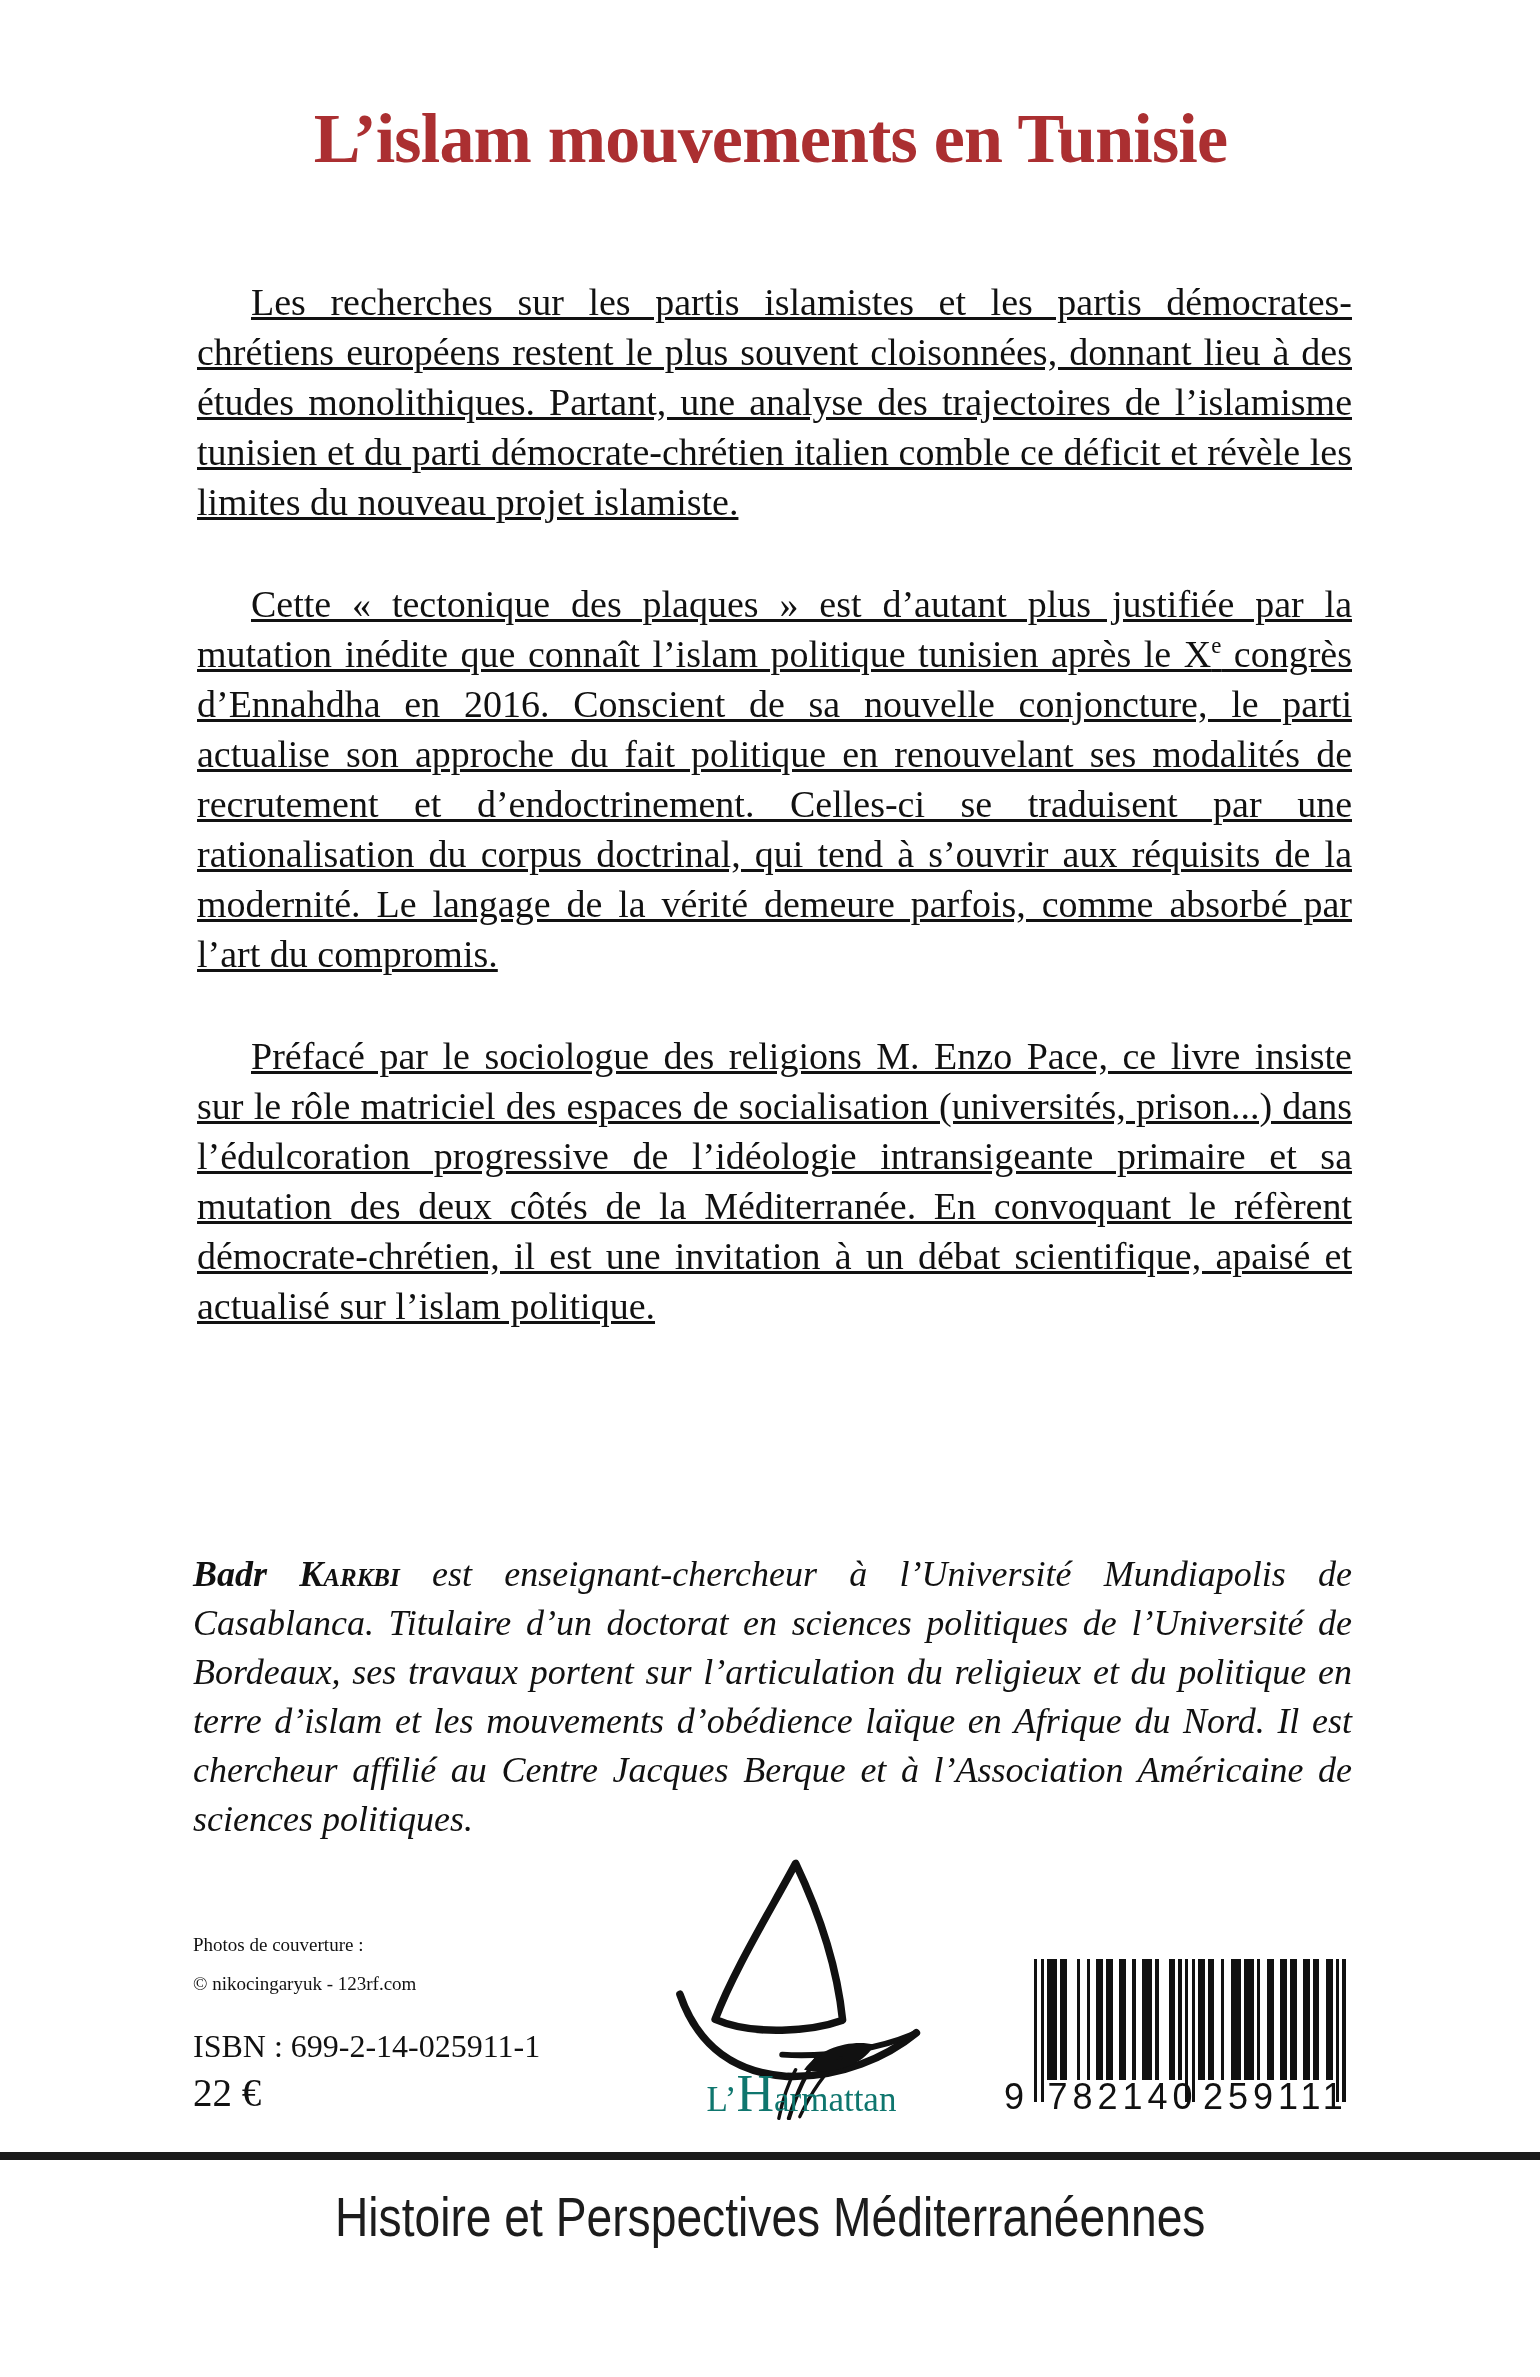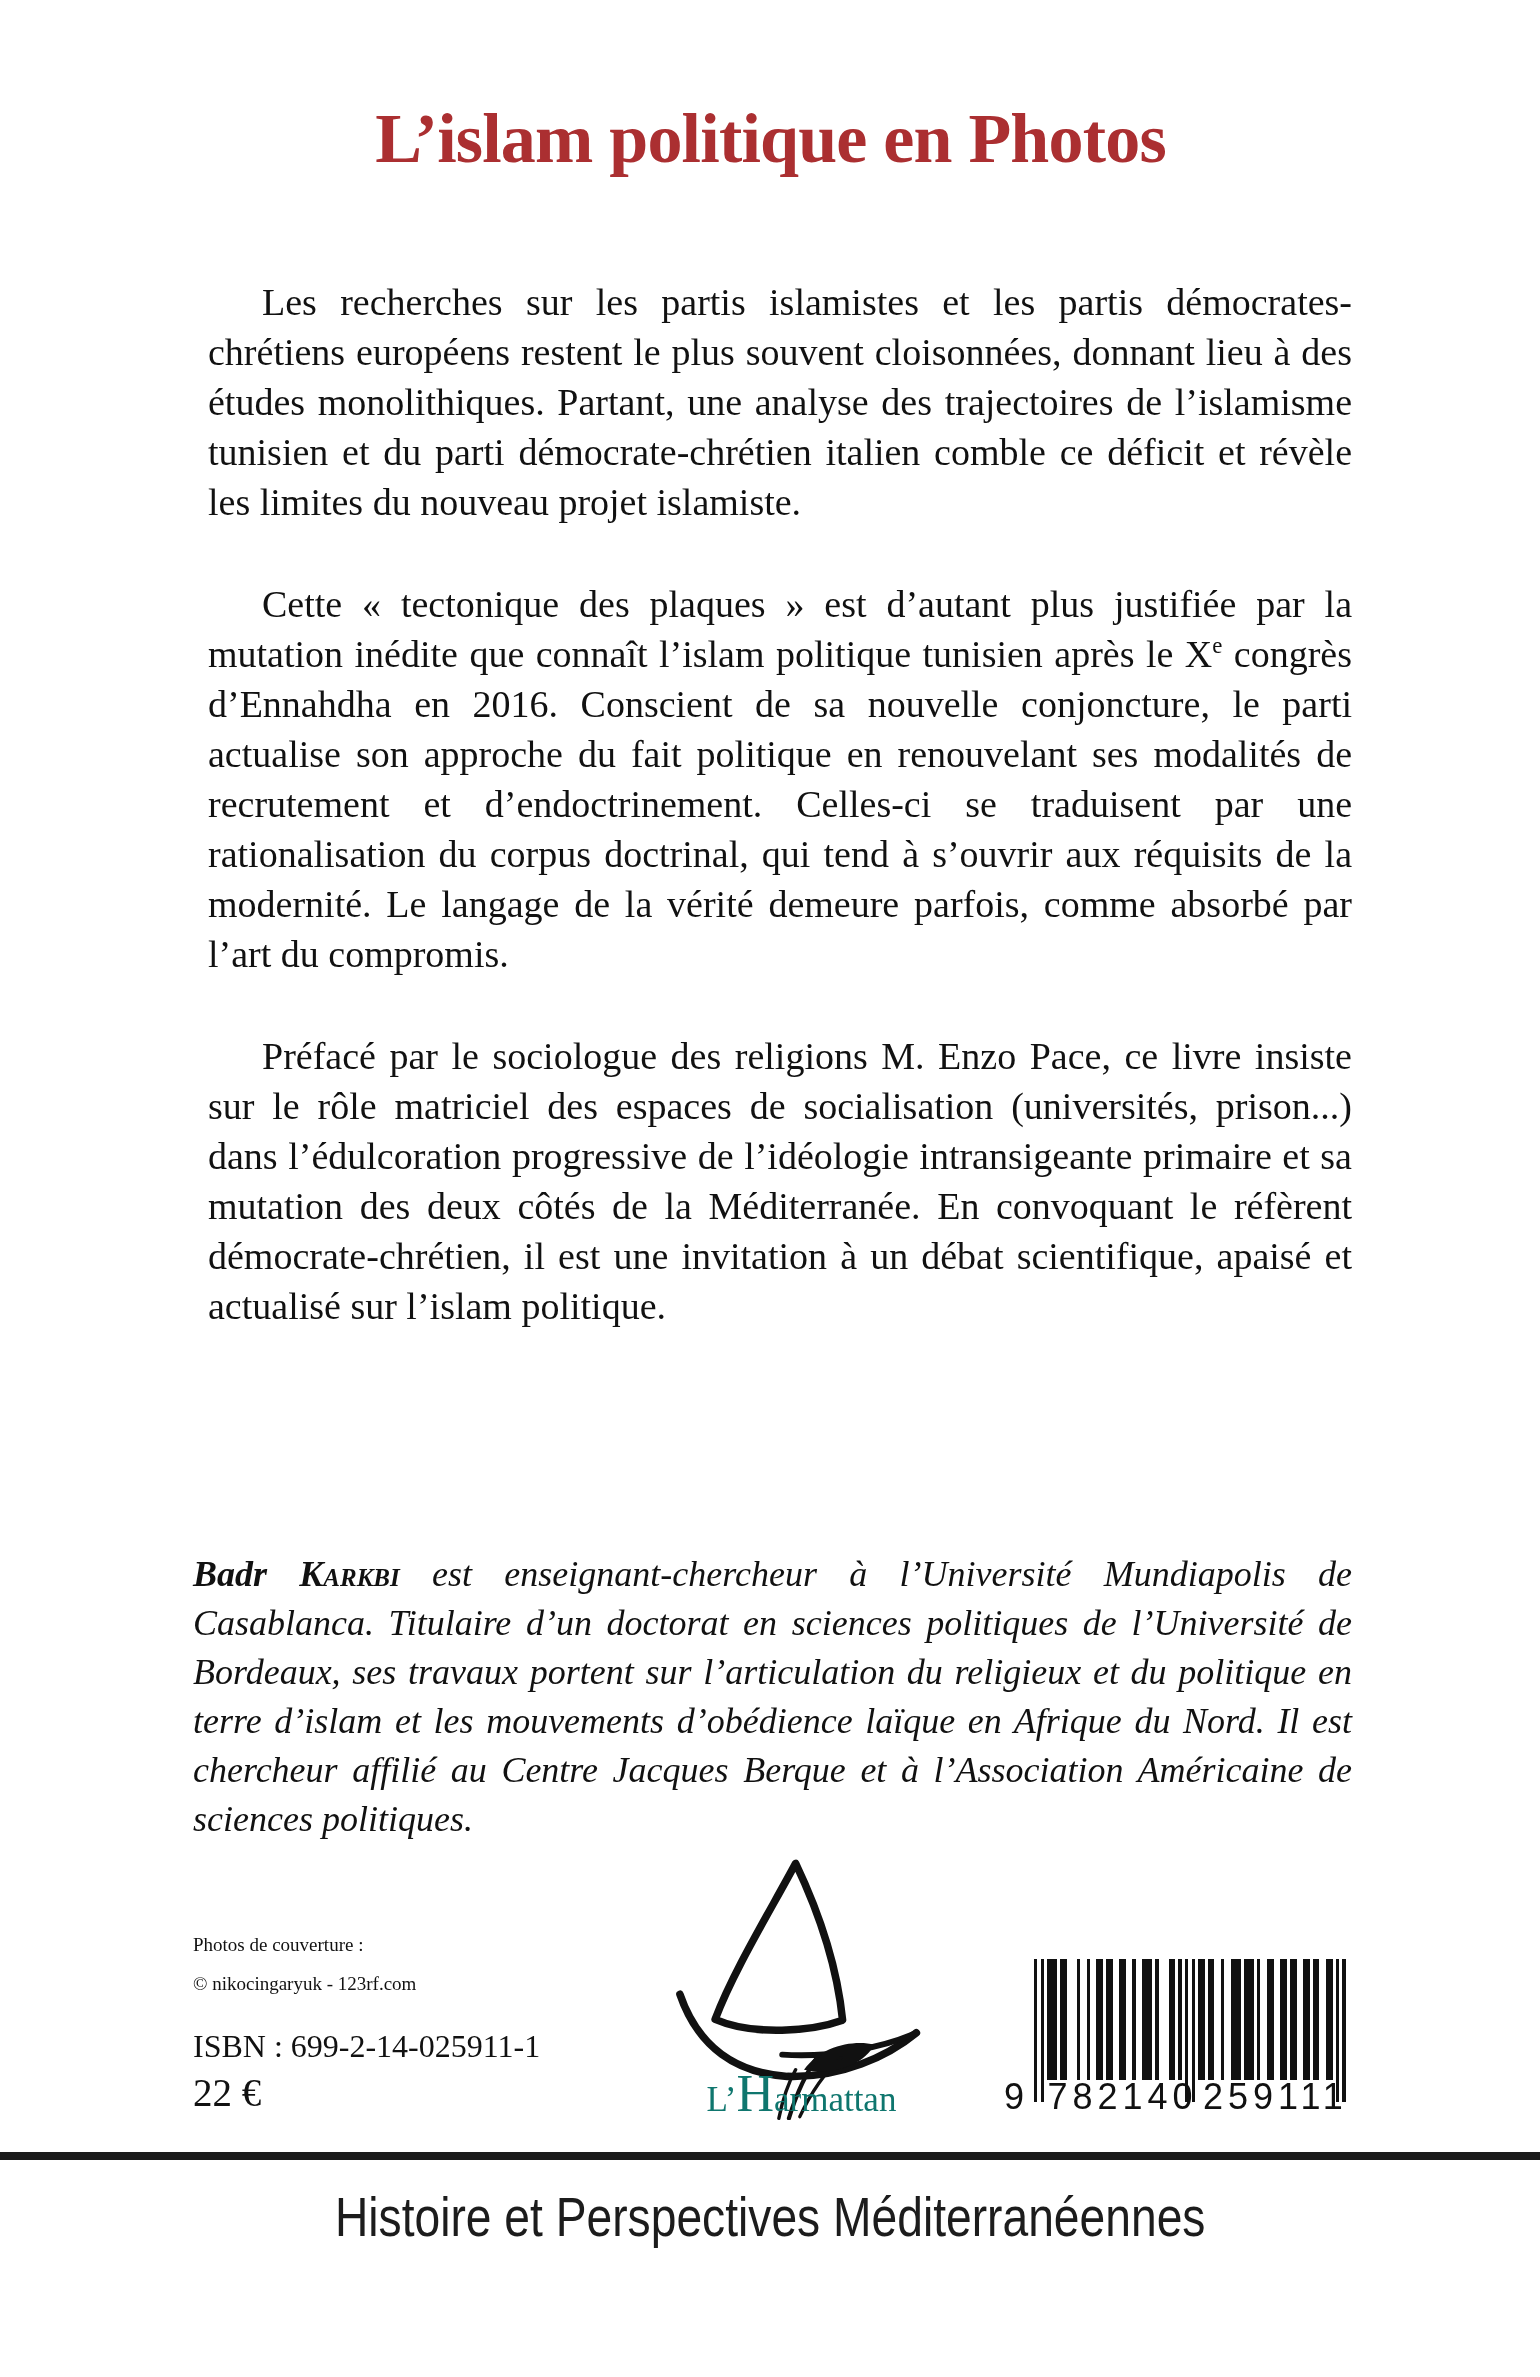--- a/index.html
+++ b/index.html
@@ -8,21 +8,21 @@
     font-family:"Liberation Serif", serif;color:#111;overflow:hidden;margin:0 auto;
   }
   .title{
     position:absolute;top:99px;left:0;width:100%;text-align:center;
     font-size:70px;font-weight:700;letter-spacing:-0.8px;margin:0;
   }
   .body-col{
     position:absolute;left:193px;width:1159px;top:277px;
     font-size:38px;line-height:50px;text-align:justify;
   }
-  .body-col p{margin:0 0 52px 15px;text-indent:54px;}
+  .body-col p{margin:0 0 52px 4px;text-indent:54px;text-decoration:underline;}
   .body-col p:last-child{margin-bottom:0;}
   sup{font-size:60%;line-height:0;}
   .bio{
     position:absolute;left:193px;width:1159px;top:1550px;
     font-style:italic;font-size:36px;line-height:49px;text-align:justify;
   }
   .bio .name{font-weight:700;}
   .bio .smallcaps{font-variant:small-caps;font-weight:700;}
   .credits{position:absolute;left:193px;top:1925px;font-size:19px;line-height:39px;}
   .isbn{position:absolute;left:193px;top:2028px;font-size:32px;}
@@ -52,21 +52,21 @@
     display:inline-block;font-family:"Liberation Sans", sans-serif;
     font-size:55px;color:#1c1c1c;transform:scaleX(0.84);transform-origin:center;
     white-space:nowrap;
   }
 </style>
 </head>
 <body>
 
 <div class="page">
 
-  <h1 class="title" style="color: rgb(171, 47, 49);">L’islam politique en Photos</h1>
+  <h1 class="title" style="color: rgb(171, 47, 49);">L’islam mouvements en Tunisie</h1>
 
   <div class="body-col">
     <p>Les recherches sur les partis islamistes et les partis démocrates-chrétiens européens restent le plus souvent cloisonnées, donnant lieu à des études monolithiques. Partant, une analyse des trajectoires de l’islamisme tunisien et du parti démocrate-chrétien italien comble ce déficit et révèle les limites du nouveau projet islamiste.</p>
     <p><span>Cette « tectonique des plaques » est d’autant plus justifiée par la mutation inédite que connaît l’islam politique tunisien après le X</span><sup>e</sup><span> congrès d’Ennahdha en 2016. Conscient de sa nouvelle conjoncture, le parti actualise son approche du fait politique en renouvelant ses modalités de recrutement et d’endoctrinement. Celles-ci se traduisent par une rationalisation du corpus doctrinal, qui tend à s’ouvrir aux réquisits de la modernité. Le langage de la vérité demeure parfois, comme absorbé par l’art du compromis.</span></p>
     <p>Préfacé par le sociologue des religions M. Enzo Pace, ce livre insiste sur le rôle matriciel des espaces de socialisation (universités, prison...) dans l’édulcoration progressive de l’idéologie intransigeante primaire et sa mutation des deux côtés de la Méditerranée. En convoquant le réfèrent démocrate-chrétien, il est une invitation à un débat scientifique, apaisé et actualisé sur l’islam politique.</p>
   </div>
 
   <div class="bio">
     <span class="name">Badr </span><span class="smallcaps">Karkbi</span><span> est enseignant-chercheur à l’Université Mundiapolis de Casablanca. Titulaire d’un doctorat en sciences politiques de l’Université de Bordeaux, ses travaux portent sur l’articulation du religieux et du politique en terre d’islam et les mouvements d’obédience laïque en Afrique du Nord. Il est chercheur affilié au Centre Jacques Berque et à l’Association Américaine de sciences politiques.</span>
   </div>

